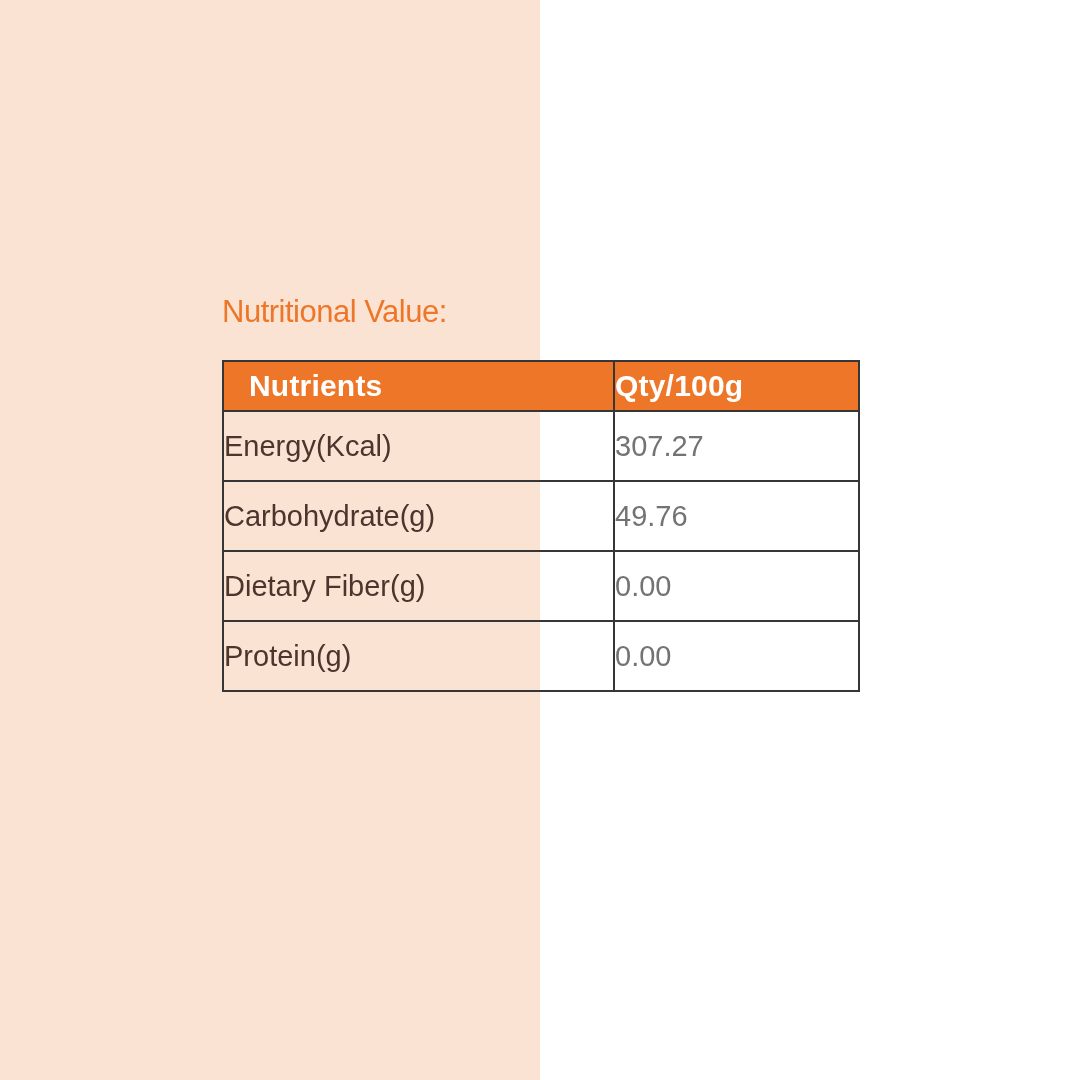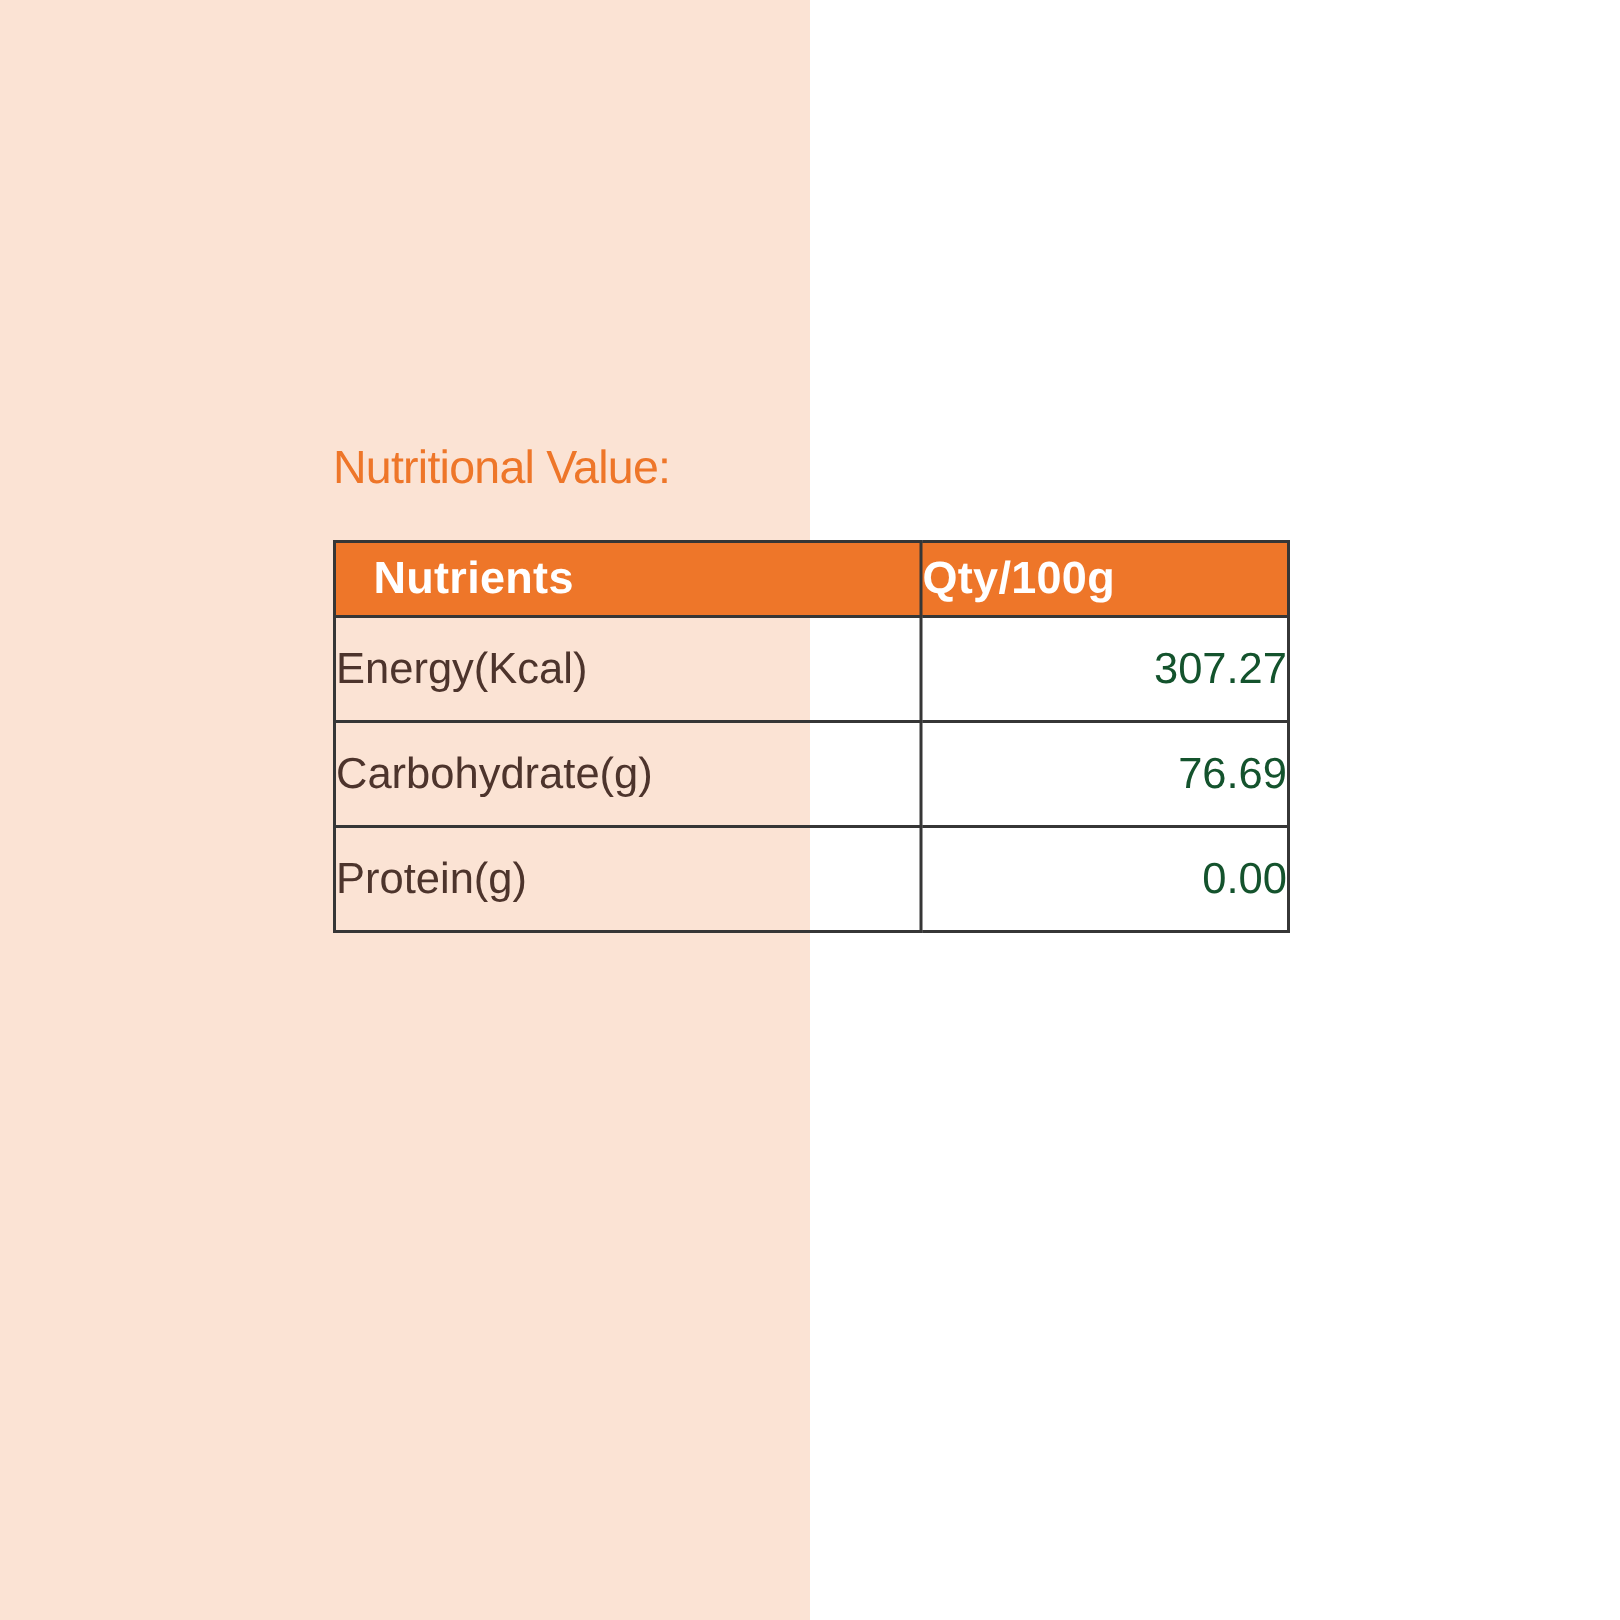--- a/index.html
+++ b/index.html
@@ -62,22 +62,22 @@
   }
   table.nutrition tbody td {
     height: 70px;
     font-size: 29px;
   }
   table.nutrition tbody td.nutrient {
     text-align: left;
     color: #4D342C;
   }
   table.nutrition tbody td.qty {
-    text-align: right;
-    color: #14532d;
+    text-align: left;
+    color: #737373;
   }
 </style>
 </head>
 <body>
 
 <div class="canvas">
   <div class="bg-left"></div>
 
   <div class="title">Nutritional Value:</div>
 
@@ -92,21 +92,25 @@
         <th class="h-qty">Qty/100g</th>
       </tr>
     </thead>
     <tbody>
       <tr>
         <td class="nutrient">Energy(Kcal)</td>
         <td class="qty">307.27</td>
       </tr>
       <tr>
         <td class="nutrient">Carbohydrate(g)</td>
-        <td class="qty">76.69</td>
+        <td class="qty">49.76</td>
+      </tr>
+      <tr>
+        <td class="nutrient">Dietary Fiber(g)</td>
+        <td class="qty">0.00</td>
       </tr>
       <tr>
         <td class="nutrient">Protein(g)</td>
         <td class="qty">0.00</td>
       </tr>
     </tbody>
   </table>
 </div>
 
 </body></html>

